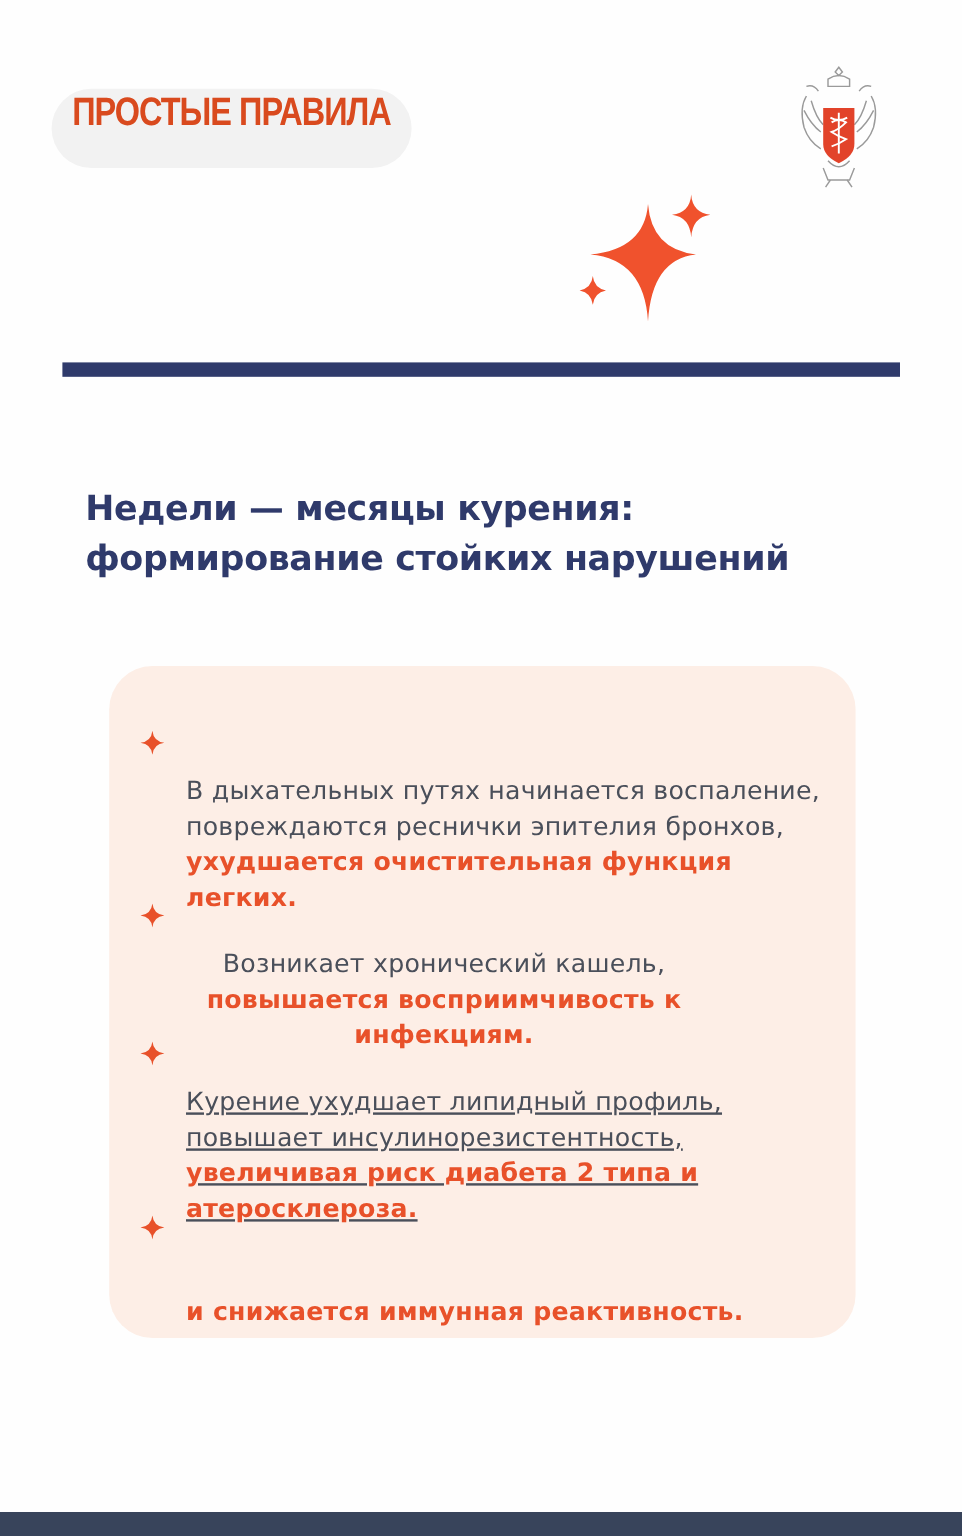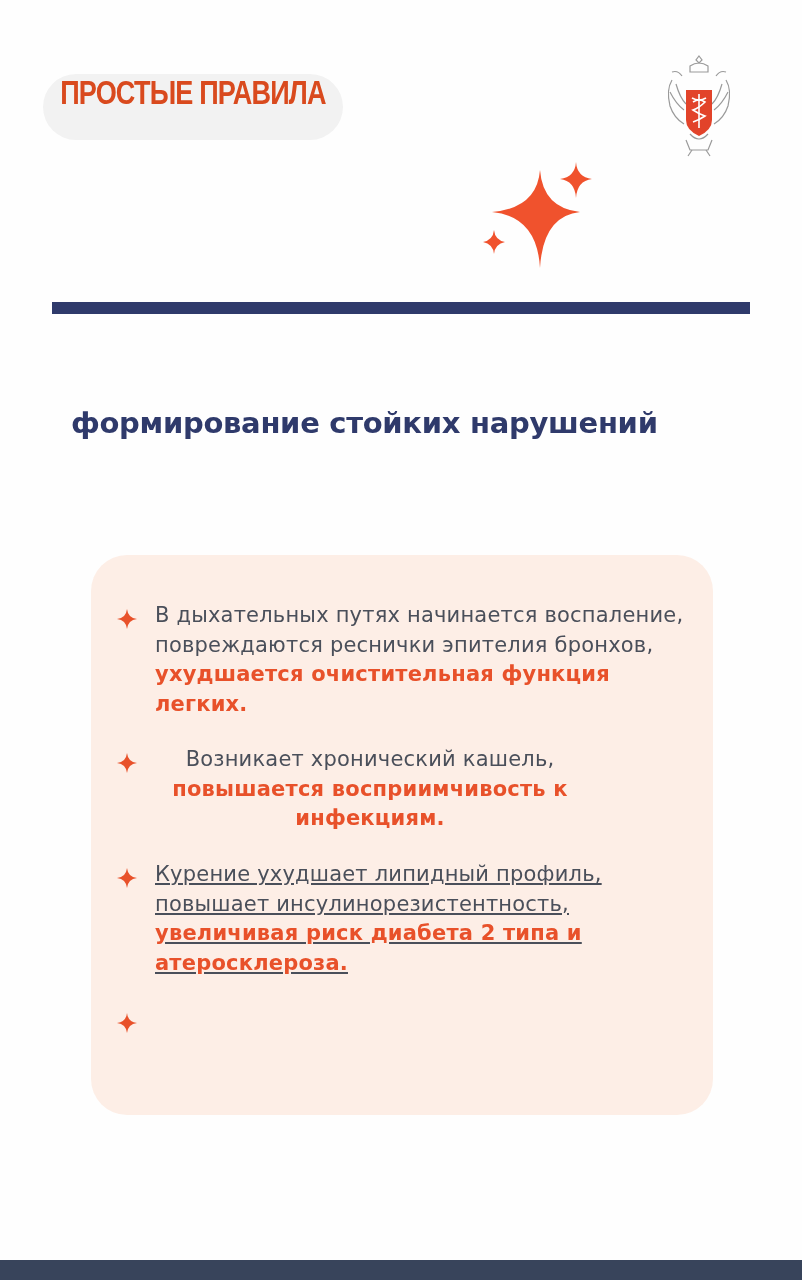--- a/index.html
+++ b/index.html
@@ -27,21 +27,21 @@
       letter-spacing: -0.3px;
     }
     .card {
       position: absolute; left: 91px; top: 555px; width: 622px; height: 560px;
       background: #fdeee6; border-radius: 36px;
     }
     .item { position: absolute; left: 0; width: 600px; }
     .bullet { position: absolute; left: 26px; top: 4px; width: 20px; height: 20px; }
     .text {
       position: absolute; left: 64px; width: 540px;
-      font-size: 21px; line-height: 29.5px; color: #4a4f5a; letter-spacing: 0.2px;
+      font-size: 21px; line-height: 29.5px; color: #4a4f5a; letter-spacing: 0.2px; margin-top: 44px;
     }
     .text .hl { color: #e8512a; font-weight: bold; }
     .footer { position: absolute; left: 0; top: 1260px; width: 802px; height: 20px; background: #38445b; }
   </style>
 </head>
 <body>
 
 <div class="pill">
   <span>ПРОСТЫЕ ПРАВИЛА</span>
 </div>
@@ -73,20 +73,21 @@
 
 <svg class="sparkles" viewBox="0 0 120 112">
   <path d="M62 10 Q65 48 102 52 Q65 56 62 108 Q59 56 14 52 Q59 48 62 10Z" fill="#f0522d"></path>
   <path d="M98 2 Q99 17 114 19 Q99 21 98 38 Q97 21 82 19 Q97 17 98 2Z" fill="#f0522d"></path>
   <path d="M16 70 Q17 80 27 82 Q17 84 16 94 Q15 84 5 82 Q15 80 16 70Z" fill="#f0522d"></path>
 </svg>
 
 <div class="divider"></div>
 
 <div class="title">
+  <div>Недели — месяцы курения:</div>
   <div>формирование стойких нарушений</div>
 </div>
 
 <div class="card">
 
   <div class="item" style="top:50px;">
     <svg class="bullet" viewBox="0 0 20 20">
         <path d="M10 0 Q11 9 20 10 Q11 11 10 20 Q9 11 0 10 Q9 9 10 0Z" fill="#e8512a"></path>
       </svg>
     <div class="text" style="top:-4px;"><span>В дыхательных путях начинается воспаление, повреждаются реснички эпителия бронхов, </span><span class="hl">ухудшается очистительная функция легких.</span></div>
@@ -103,18 +104,18 @@
     <svg class="bullet" viewBox="0 0 20 20">
         <path d="M10 0 Q11 9 20 10 Q11 11 10 20 Q9 11 0 10 Q9 9 10 0Z" fill="#e8512a"></path>
       </svg>
     <div class="text" style="top:-4px; width:480px;text-decoration:underline;"><span>Курение ухудшает липидный профиль, повышает инсулинорезистентность, </span><span class="hl">увеличивая риск диабета 2 типа и атеросклероза.</span></div>
   </div>
 
   <div class="item" style="top:454px;">
     <svg class="bullet" viewBox="0 0 20 20">
         <path d="M10 0 Q11 9 20 10 Q11 11 10 20 Q9 11 0 10 Q9 9 10 0Z" fill="#e8512a"></path>
       </svg>
-    <div class="text" style="top:-4px; width:520px;"><br></div>
+    <div class="text" style="top:-4px; width:520px;"><br><span class="hl">и снижается иммунная реактивность.</span></div>
   </div>
 
 </div>
 
 <div class="footer"></div>
 
 </body></html>

